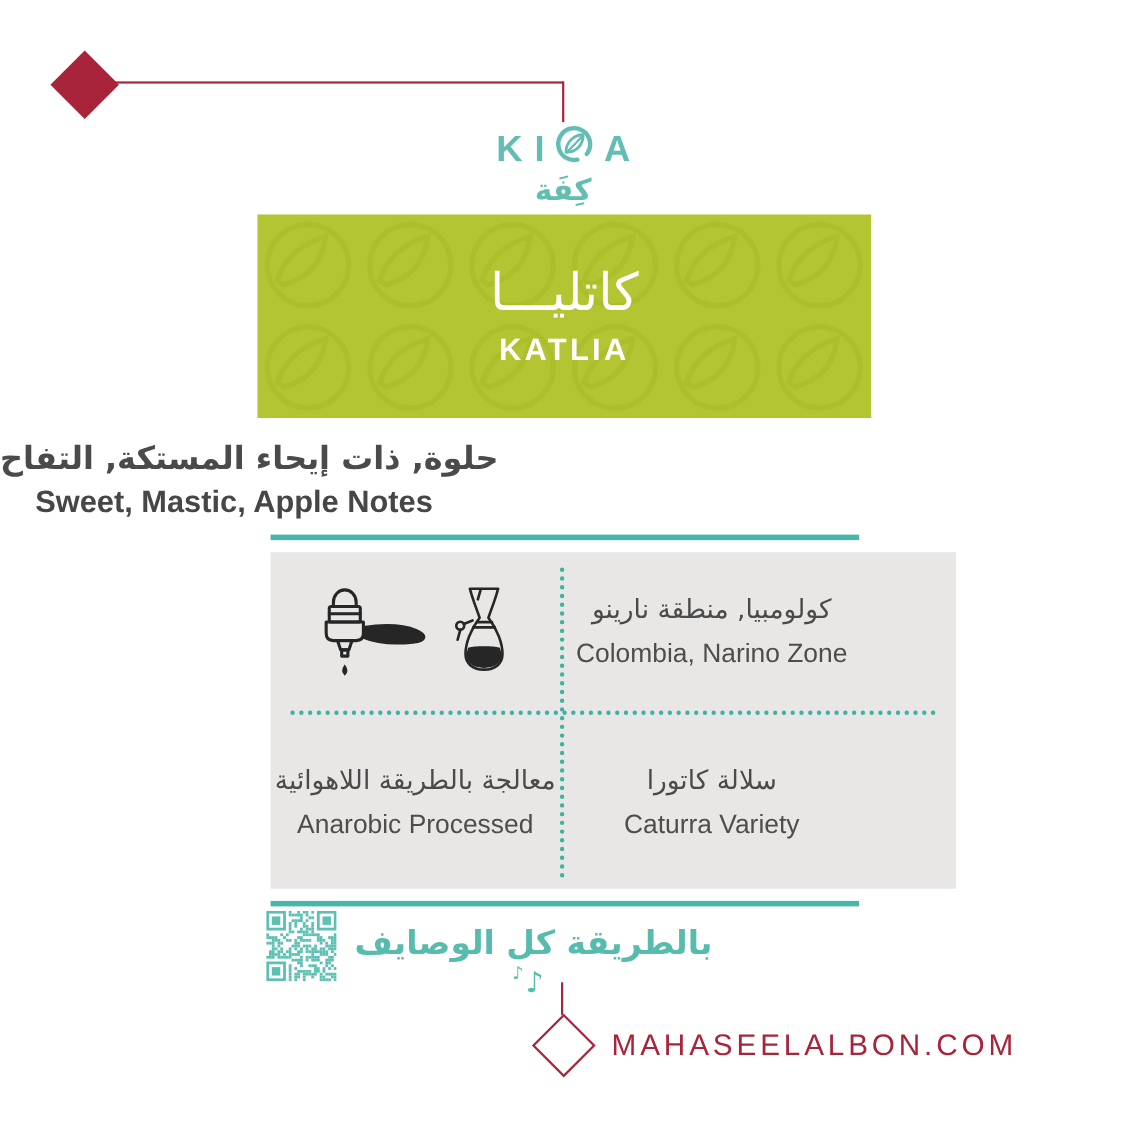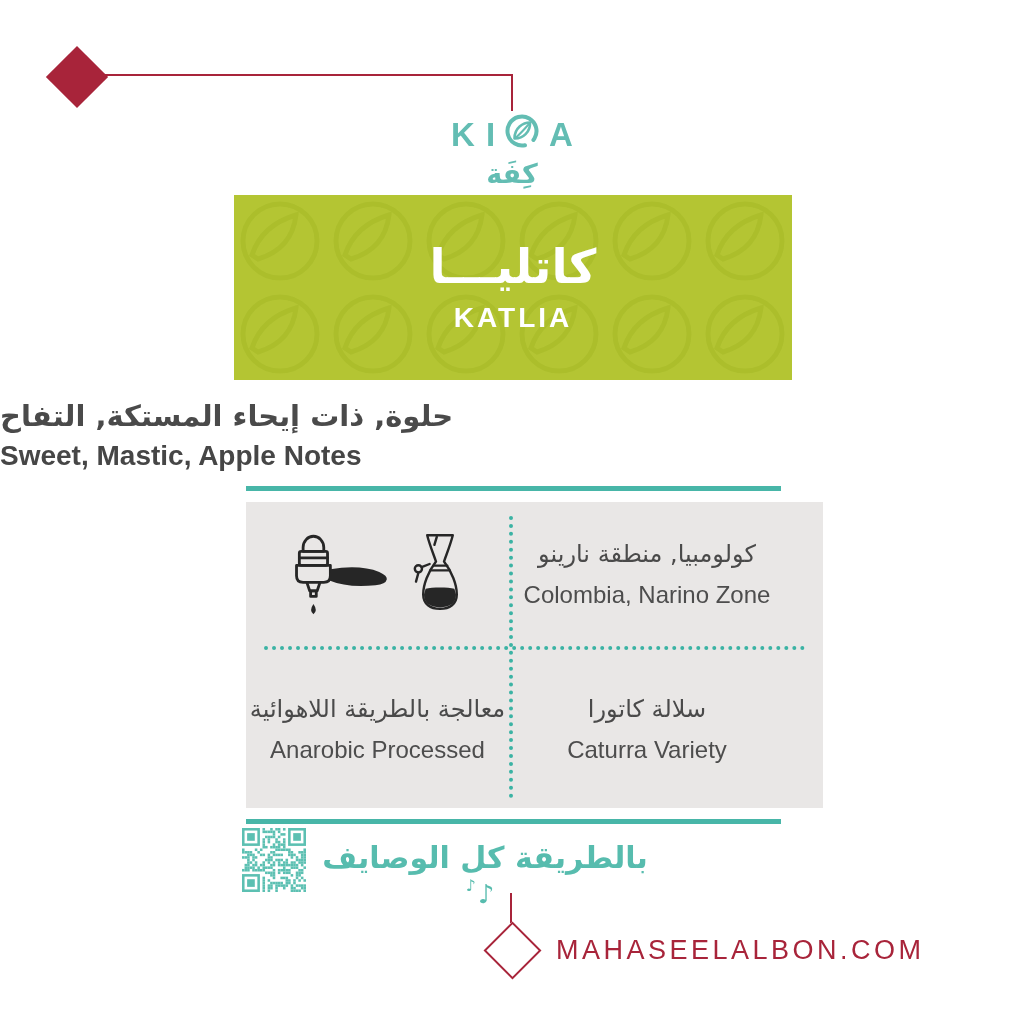--- a/index.html
+++ b/index.html
@@ -14,32 +14,32 @@
   
   .logo{position:absolute;left:0;right:0;top:113px;display:flex;flex-direction:column;align-items:center;}
   .logo-latin{display:flex;align-items:center;color:#63bdb3;font-size:33px;font-weight:600;}
   .logo-latin .l-left{letter-spacing:11px;}
   .logo-latin .leaf-glyph{margin-right:9px;margin-left:-2px;}
   .logo-arabic{direction:rtl;color:#63bdb3;font-size:27px;font-weight:700;margin-top:1px;font-family:"DejaVu Sans",sans-serif;}
   
   .green-banner{position:absolute;left:234px;top:195px;width:558px;height:185px;background:#b4c533;
     display:flex;flex-direction:column;align-items:center;justify-content:center;overflow:hidden;}
   .green-banner svg.pattern{position:absolute;inset:0;}
-  .g-ar{position:relative;direction:rtl;color:#ffffff;font-size:47px;font-weight:700;line-height:1.1;font-family:"DejaVu Sans",sans-serif;}
+  .g-ar{position:relative;direction:rtl;color:#ffffff;font-size:47px;font-weight:400;line-height:1.1;font-family:"DejaVu Sans",sans-serif;}
   .g-en{position:relative;color:#ffffff;font-size:28px;font-weight:700;letter-spacing:3px;margin-top:9px;}
   
   .flavor{position:absolute;left:0;right:0;top:399px;text-align:left;}
   .f-ar{direction:rtl;font-size:29px;font-weight:600;color:#4a4a4a;font-family:"DejaVu Sans",sans-serif;}
-  .f-en{font-size:28px;font-weight:700;color:#464646;margin-top:7px;}
+  .f-en{font-size:28px;font-weight:700;color:#464646;margin-top:7px;margin-left:32px;}
   
   .rule{position:absolute;left:246px;width:535px;height:5px;background:#48b6a8;}
   .rule-top{top:486px;}
   .rule-bottom{top:819px;}
   
-  .panel{position:absolute;left:246px;top:502px;width:577px;height:306px;background:#e9e7e6;}
+  .panel{position:absolute;left:246px;top:502px;width:623px;height:306px;background:#e9e7e6;}
   .dots-v{position:absolute;left:263px;top:14px;height:282px;width:0;border-left:4px dotted #3bb3a4;}
   .dots-h{position:absolute;top:144px;left:18px;right:18px;height:0;border-top:4px dotted #3bb3a4;}
   .quad{position:absolute;display:flex;flex-direction:column;align-items:center;justify-content:center;}
   .q1{left:0;top:0;width:263px;height:144px;flex-direction:row;gap:20px;}
   .q2{left:267px;top:0;width:268px;height:144px;}
   .q3{left:0;top:148px;width:263px;height:158px;}
   .q4{left:267px;top:148px;width:268px;height:158px;}
   .d-ar{direction:rtl;font-size:24px;font-weight:500;color:#4a4a4a;font-family:"DejaVu Sans",sans-serif;}
   .d-en{font-size:24px;font-weight:400;color:#4d4d4d;margin-top:13px;}
   

